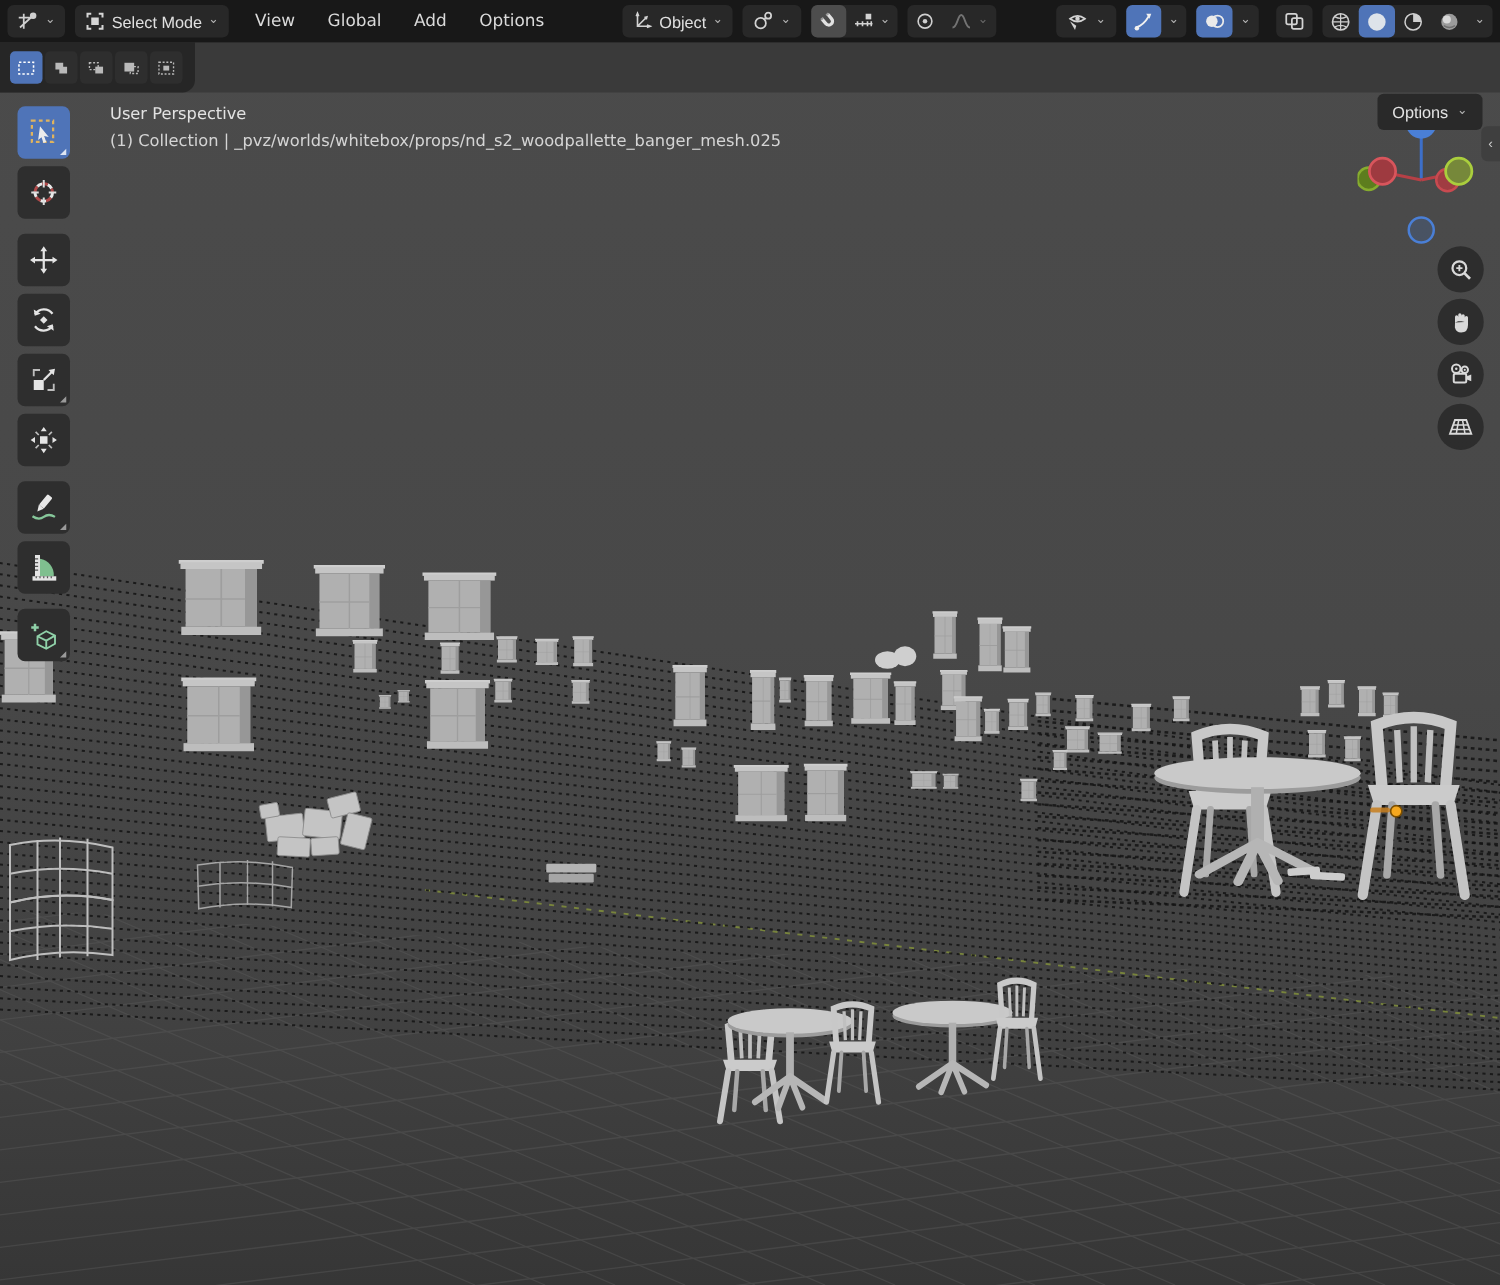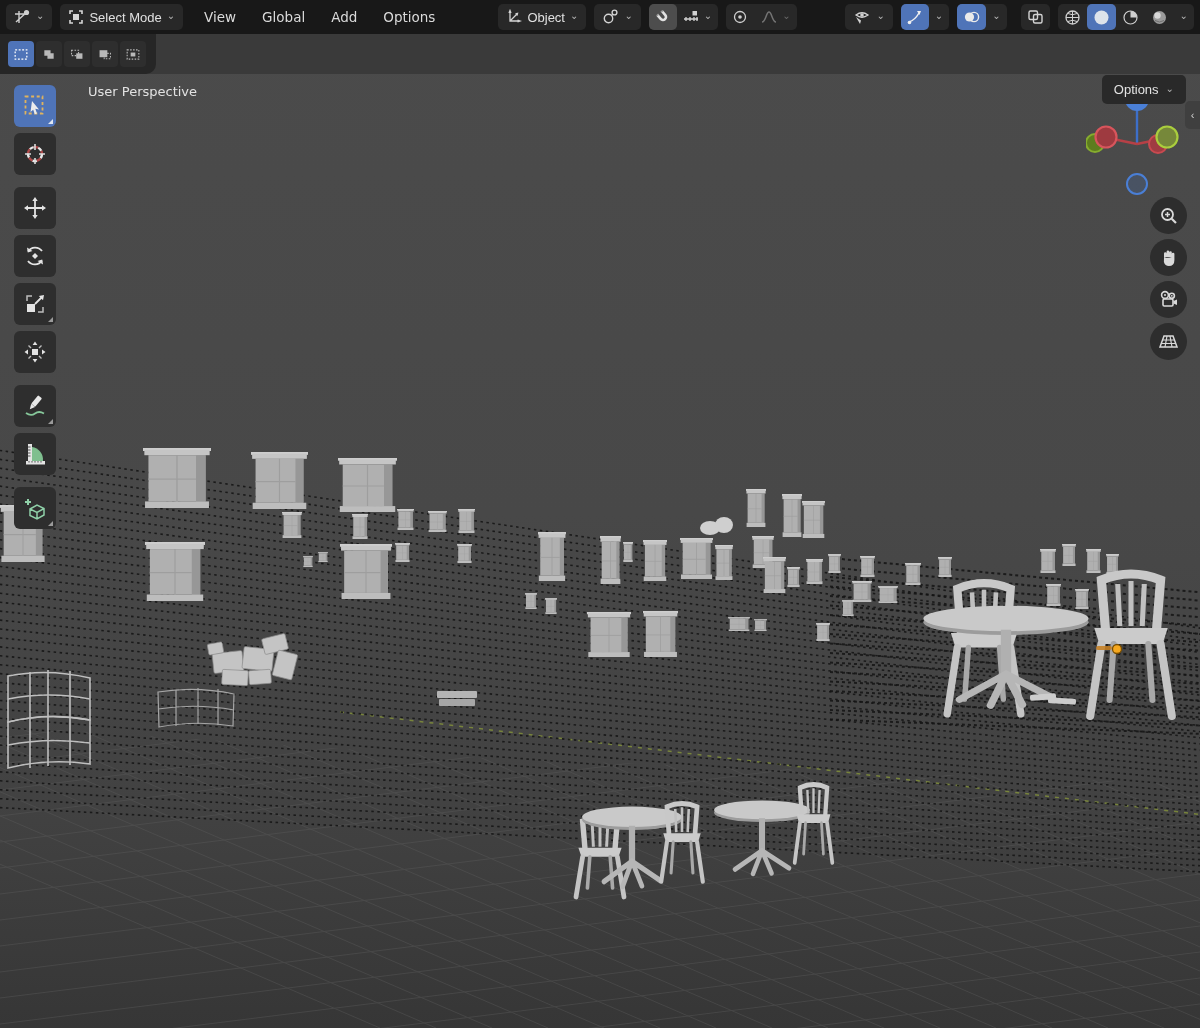--- a/index.html
+++ b/index.html
@@ -591,20 +591,21 @@
     <svg width="26" height="26" viewBox="0 0 26 26">
       <path d="M6,4 V10 M3,7 H9" stroke="#8fd0a8" stroke-width="2"></path>
       <path d="M8,14 L15,10 L22,13.5 L22,20 L15,24 L8,20.5 Z M8,14 L15,17.5 L22,13.5 M15,17.5 V24" stroke="#8fd0a8" stroke-width="1.5" fill="none"></path>
     </svg>
       <span class="corner"></span>
   </button>
 </div>
 
 <div class="vp-text">
   <div class="l1">User Perspective</div>
+  <div class="l2">(1) Collection | _pvz/worlds/whitebox/props/nd_s2_woodpallette_banger_mesh.025</div>
 </div>
 
 <button class="npanel-tab">‹</button>
 
 <svg id="gizmo" width="102" height="112" viewBox="0 0 102 112">
   <path d="M51,60 V18" stroke="#3d6fc9" stroke-width="2.4"></path>
   <path d="M51,60 L22,54" stroke="#b64046" stroke-width="2.4"></path>
   <path d="M51,60 L80,54" stroke="#b64046" stroke-width="2.4"></path>
   <circle cx="9" cy="59" r="9" fill="#5d7d1e" stroke="#86ac2e" stroke-width="2"></circle>
   <circle cx="20" cy="53" r="10.5" fill="#9e3a40" stroke="#d8555c" stroke-width="2.2"></circle>

